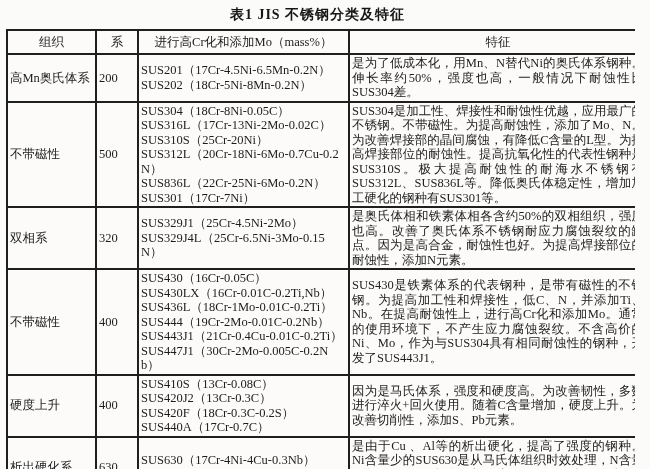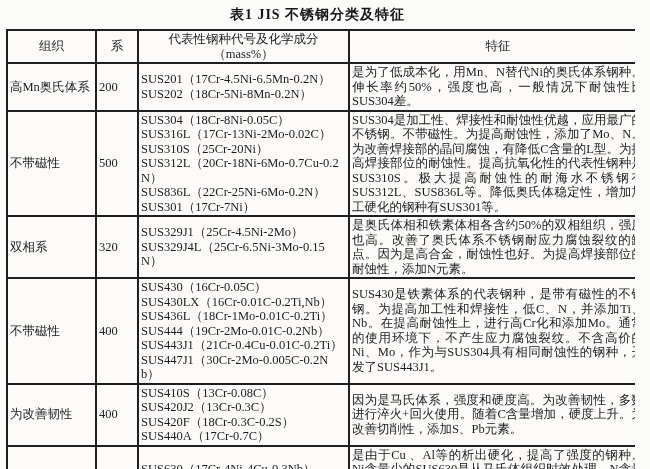--- a/index.html
+++ b/index.html
@@ -82,21 +82,21 @@
     <colgroup>
       <col class="c-structure">
       <col class="c-series">
       <col class="c-grades">
       <col class="c-features">
     </colgroup>
     <thead>
       <tr>
         <th class="h-cell">组织</th>
         <th class="h-cell">系</th>
-        <th class="h-cell">代表性钢种代号及化学成分（mass%）</th>
+        <th class="h-cell">进行高Cr化和添加Mo（mass%）</th>
         <th class="h-cell">特征</th>
       </tr>
     </thead>
     <tbody>
       <tr class="r1">
         <td class="structure-cell">高Mn奥氏体系</td>
         <td class="series-cell">200</td>
         <td class="grades-cell">SUS201（17Cr-4.5Ni-6.5Mn-0.2N）
 SUS202（18Cr-5Ni-8Mn-0.2N）</td>
         <td class="features-cell">是为了低成本化，用Mn、N替代Ni的奥氏体系钢种。伸长率约50%，强度也高，一般情况下耐蚀性比SUS304差。</td>
@@ -124,21 +124,21 @@
         <td class="series-cell">400</td>
         <td class="grades-cell">SUS430（16Cr-0.05C）
 SUS430LX（16Cr-0.01C-0.2Ti,Nb）
 SUS436L（18Cr-1Mo-0.01C-0.2Ti）
 SUS444（19Cr-2Mo-0.01C-0.2Nb）
 SUS443J1（21Cr-0.4Cu-0.01C-0.2Ti）
 SUS447J1（30Cr-2Mo-0.005C-0.2Nb）</td>
         <td class="features-cell">SUS430是铁素体系的代表钢种，是带有磁性的不锈钢。为提高加工性和焊接性，低C、N，并添加Ti、Nb。在提高耐蚀性上，进行高Cr化和添加Mo。通常的使用环境下，不产生应力腐蚀裂纹。不含高价的Ni、Mo，作为与SUS304具有相同耐蚀性的钢种，开发了SUS443J1。</td>
       </tr>
       <tr class="r5">
-        <td class="structure-cell">为改善韧性</td>
+        <td class="structure-cell">硬度上升</td>
         <td class="series-cell">400</td>
         <td class="grades-cell">SUS410S（13Cr-0.08C）
 SUS420J2（13Cr-0.3C）
 SUS420F（18Cr-0.3C-0.2S）
 SUS440A（17Cr-0.7C）</td>
         <td class="features-cell">因为是马氏体系，强度和硬度高。为改善韧性，多数进行淬火+回火使用。随着C含量增加，硬度上升。为改善切削性，添加S、Pb元素。</td>
       </tr>
       <tr class="r6">
         <td class="structure-cell">析出硬化系</td>
         <td class="series-cell">630</td>

